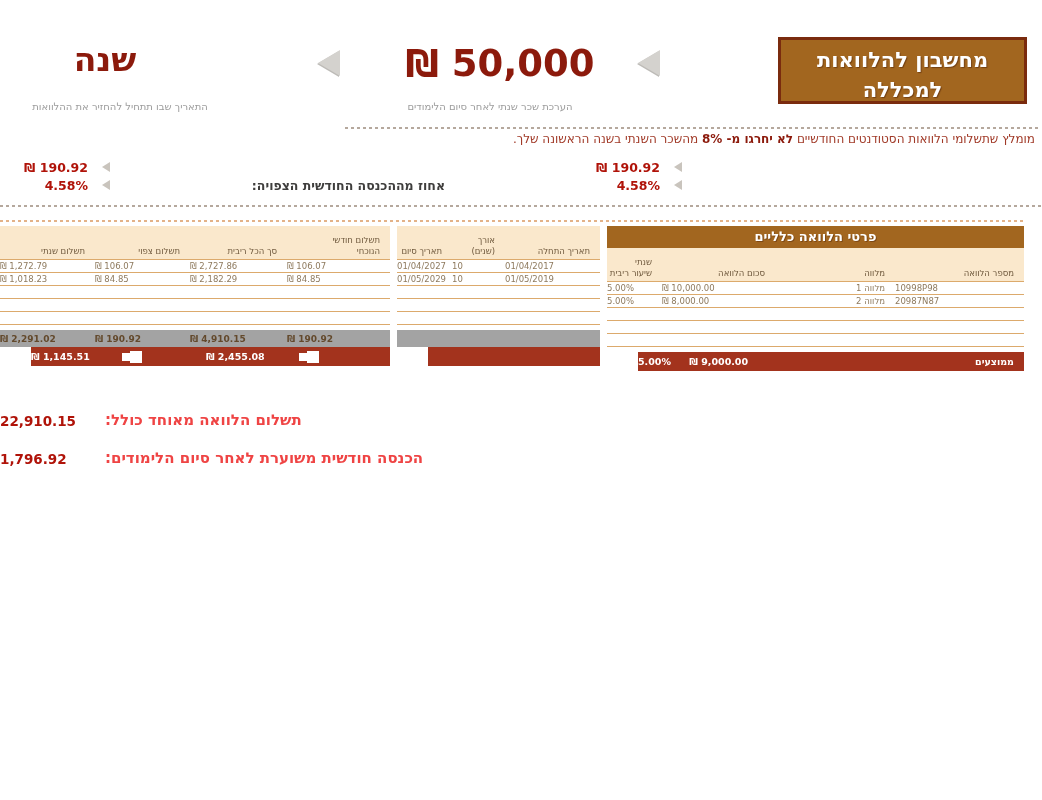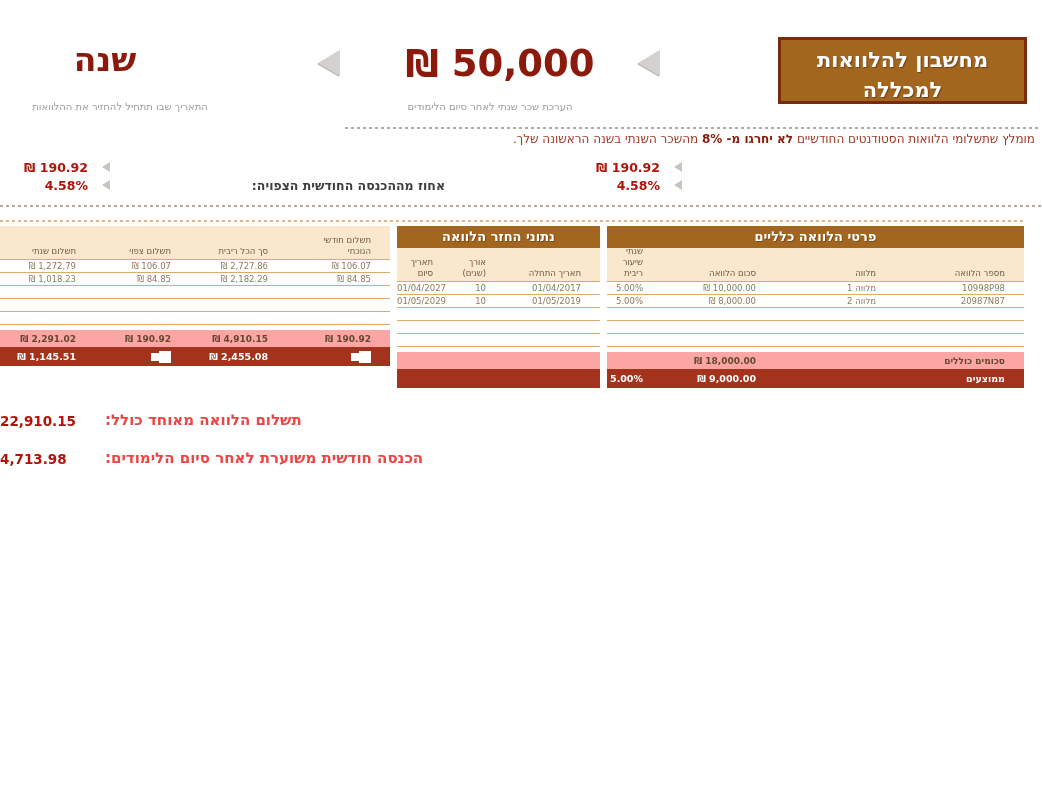--- a/index.html
+++ b/index.html
@@ -53,25 +53,25 @@
   
   .grp { top:226px; }
   .grp-bar { height:22px; background:#A2661F; color:#fff; font-weight:bold;
     font-size:13px; text-align:center; line-height:22px;
     text-shadow:1px 1px 0 rgba(60,20,0,.35); }
   .hdr-band { height:34px; background:#FAE8CC; display:flex; align-items:flex-end;
     border-bottom:1px solid #DCAA6C; padding-bottom:2px; }
   .hdr-band .cell { color:#6D573B; font-size:8.5px; line-height:1.3; }
   .trow { height:13px; display:flex; align-items:center; border-bottom:1px solid #DCAA6C; background:#fff; }
   .trow .cell { color:#8E7A5E; font-size:8.5px; }
-  .cell { text-align:right; padding-right:19px; }
+  .cell { padding-right:10px; }
   .gap { height:5px; background:transparent; }
-  .totals-row { height:17px; background:#fca5a5; display:flex; align-items:center; }
+  .totals-row { height:17px; background:#a3a3a3; display:flex; align-items:center; }
   .totals-row .cell { color:#63492C; font-weight:bold; font-size:9px; }
-  .avg-row { height:19px; background:#A3331D; display:flex; align-items:center; }
+  .avg-row { height:19px; background:#A3331D; display:flex; align-items:center;margin-left:31px; }
   .avg-row .cell { color:#ffffff; font-weight:bold; font-size:9.5px; }
   .sq { display:inline-block; background:#fff; vertical-align:middle; }
   .sq-s { width:8px; height:8px; margin-left:4px; }
   .sq-l { width:12px; height:12px; }
 
   
   .pc1{width:95px}.pc2{width:95px}.pc3{width:97px}.pc4{width:103px}
   
   .rc1{width:55px}.rc2{width:53px}.rc3{width:95px}
   
@@ -157,21 +157,20 @@
   </div>
   <div class="avg-row">
     <span class="cell pc1 num">₪ 1,145.51</span>
     <span class="cell pc2"><span class="sq sq-s"></span><span class="sq sq-l"></span></span>
     <span class="cell pc3 num">₪ 2,455.08</span>
     <span class="cell pc4"><span class="sq sq-s"></span><span class="sq sq-l"></span></span>
   </div>
 </div>
 
 <div class="abs grp" style="left:397px; width:203px;">
-  <div class="grp-bar rtl">נתוני החזר הלוואה</div>
   <div class="hdr-band">
     <span class="cell rc1 rtl">תאריך סיום</span>
     <span class="cell rc2 rtl">אורך (שנים)</span>
     <span class="cell rc3 rtl">תאריך התחלה</span>
   </div>
   <div class="trow">
     <span class="cell rc1 num">01/04/2027</span>
     <span class="cell rc2 num">10</span>
     <span class="cell rc3 num">01/04/2017</span>
   </div>
@@ -208,31 +207,25 @@
   <div class="trow">
     <span class="cell gc1 num">5.00%</span>
     <span class="cell gc2 num">₪ 8,000.00</span>
     <span class="cell gc3 rtl">מלווה 2</span>
     <span class="cell gc4 num">20987N87</span>
   </div>
   <div class="trow"></div>
   <div class="trow"></div>
   <div class="trow"></div>
   <div class="gap"></div>
-  <div class="totals-row">
-    <span class="cell gc1"></span>
-    <span class="cell gc2 num">₪ 18,000.00</span>
-    <span class="cell gc3"></span>
-    <span class="cell gc4 rtl">סכומים כוללים</span>
-  </div>
   <div class="avg-row">
     <span class="cell gc1 num">5.00%</span>
     <span class="cell gc2 num">₪ 9,000.00</span>
     <span class="cell gc3"></span>
     <span class="cell gc4 rtl">ממוצעים</span>
   </div>
 </div>
 
 <div class="abs bot-value num" style="top:413px; left:0; width:68px;">22,910.15</div>
 <div class="abs bot-label rtl" style="top:411px; left:105px;">תשלום הלוואה מאוחד כולל:</div>
 
-<div class="abs bot-value num" style="top:451px; left:0; width:60px;">4,713.98</div>
+<div class="abs bot-value num" style="top:451px; left:0; width:60px;">1,796.92</div>
 <div class="abs bot-label rtl" style="top:449px; left:105px;">הכנסה חודשית משוערת לאחר סיום הלימודים:</div>
 
 </body></html>

